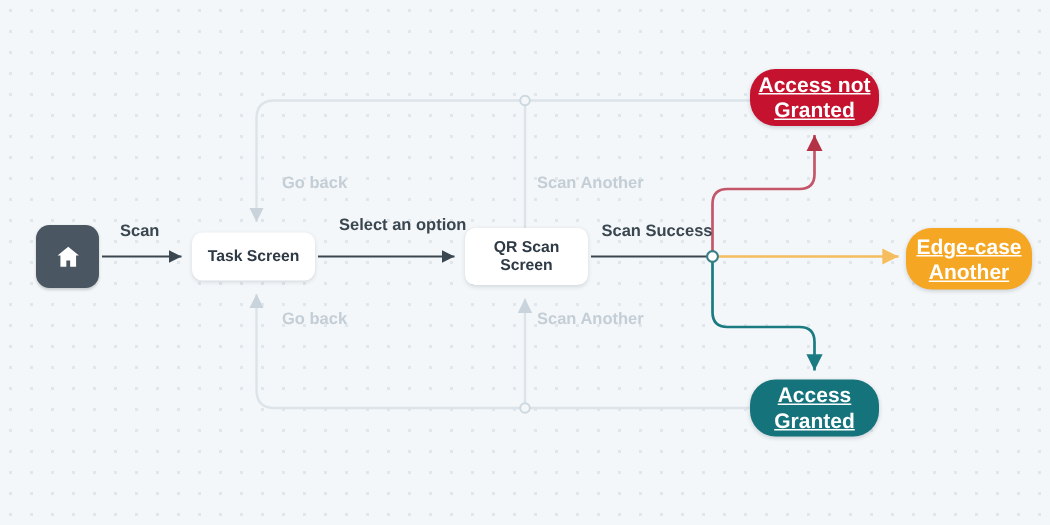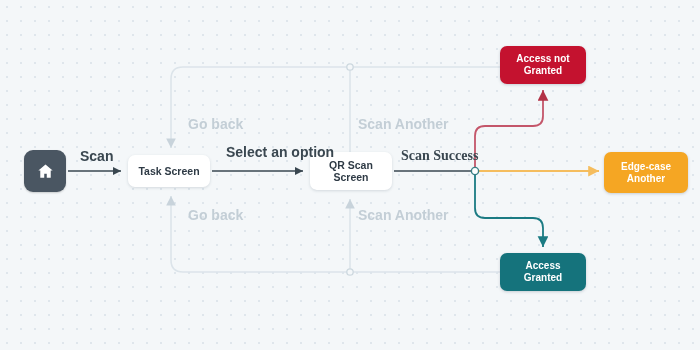--- a/index.html
+++ b/index.html
@@ -62,25 +62,26 @@
     width: 82px;
     height: 32px;
   }
   .node-qr {
     left: 310px;
     top: 152px;
     width: 82px;
     height: 38px;
   }
   .node-color {
-    border-radius: 7px;
+    border-radius: 17px;
     color: #ffffff;
-    font-size: 10px;
+    font-size: 14px;
     font-weight: 700;
     box-shadow: 0 1px 3px rgba(40,60,80,.22);
+    text-decoration: underline;
   }
   .node-denied {
     left: 500px;
     top: 46px;
     width: 86px;
     height: 38px;
     background: #c4122f;
   }
   .node-granted {
     left: 500px;
@@ -91,31 +92,31 @@
   }
   .node-edge {
     left: 604px;
     top: 152px;
     width: 84px;
     height: 41px;
     background: #f5a623;
   }
   .edge-label {
     position: absolute;
-    font-size: 14px;
+    font-size: 11px;
     font-weight: 700;
     color: #3a4750;
     white-space: nowrap;
   }
   .edge-label.muted {
     color: #c3ced6;
   }
   .lbl-start      { left: 80px;  top: 148px; }
   .lbl-select     { left: 226px; top: 144px; }
-  .lbl-success    { left: 401px; top: 148px; font-family: Liberation Serif, serif; }
+  .lbl-success    { left: 401px; top: 148px; }
   .lbl-goback-top { left: 188px; top: 116px; }
   .lbl-goback-bot { left: 188px; top: 207px; }
   .lbl-scan-top   { left: 358px; top: 116px; }
   .lbl-scan-bot   { left: 358px; top: 207px; }
   .home-icon { display:block; }
 </style>
 </head>
 <body>
 
 <div id="canvas">

